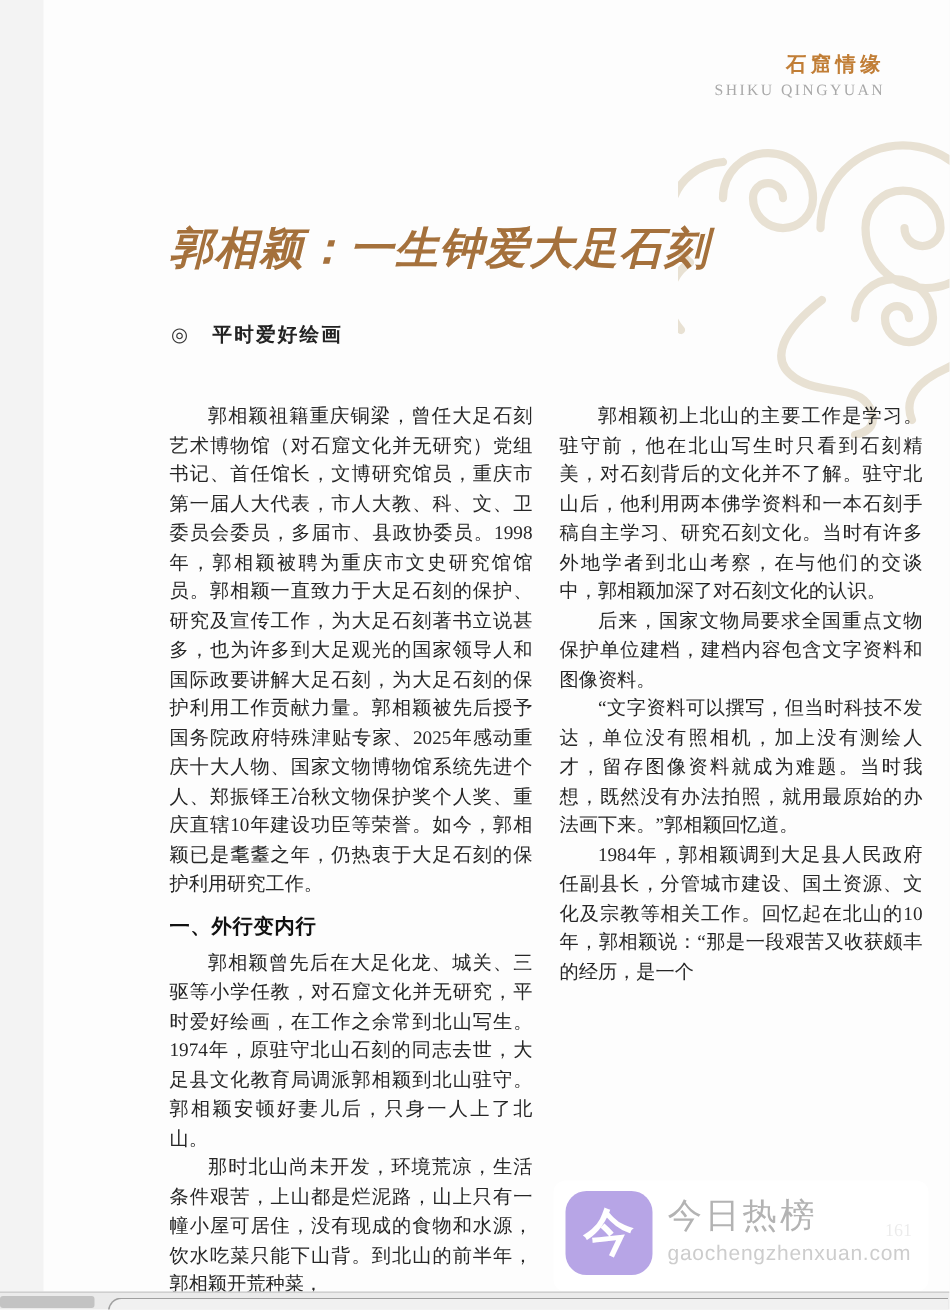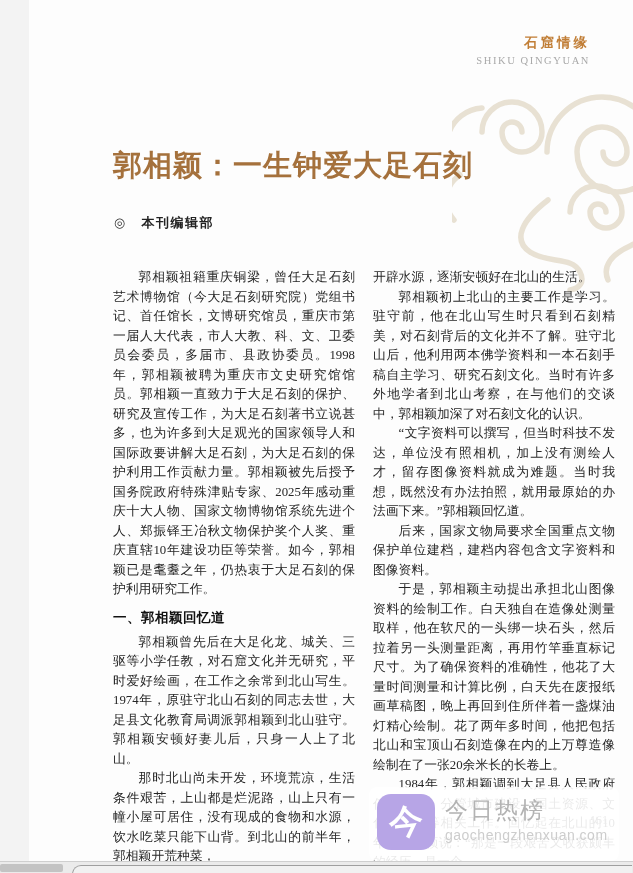--- a/index.html
+++ b/index.html
@@ -22,20 +22,21 @@
     font-family:Liberation Serif, serif;font-size:10.5px;
     color:#a9a9a9;letter-spacing:1.6px;margin-top:3px;
   }
   
   .cloud{position:absolute;left:423px;top:80px;width:210px;height:212px;}
   
   .article-title{
     position:absolute;left:84px;top:146px;width:480px;
     font-size:29px;font-weight:bold;color:#a5713c;letter-spacing:1px;
     font-family:"Liberation Serif",serif;
+    font-style:italic;
   }
   .byline{position:absolute;left:85px;top:214px;font-size:13px;color:#222;}
   .byline .icon{
     display:inline-block;color:#333;font-size:13px;margin-right:13px;
     vertical-align:middle;
   }
   .byline .label{font-weight:bold;letter-spacing:1.5px;vertical-align:middle;}
   
   .col{position:absolute;top:268px;width:242px;}
   .col-left{left:84px;}
@@ -112,36 +113,34 @@
 
       <path d="M96 120 C70 140 60 160 78 172 C96 184 120 176 128 192 C133 202 128 208 118 210"></path>
       <path d="M186 120 C200 140 196 158 178 166 C160 174 150 186 156 200"></path>
     </g>
   </svg>
 
   <div class="article-title">郭相颖：一生钟爱大足石刻</div>
 
   <div class="byline">
     <span class="icon">◎</span>
-    <span class="label">本刊编辑部</span>
+    <span class="label">平时爱好绘画</span>
   </div>
 
   <div class="col col-left">
-    <p class="indent">郭相颖祖籍重庆铜梁，曾任大足石刻艺术博物馆（今大足石刻研究院）党组书记、首任馆长，文博研究馆员，重庆市第一届人大代表，市人大教、科、文、卫委员会委员，多届市、县政协委员。1998年，郭相颖被聘为重庆市文史研究馆馆员。郭相颖一直致力于大足石刻的保护、研究及宣传工作，为大足石刻著书立说甚多，也为许多到大足观光的国家领导人和国际政要讲解大足石刻，为大足石刻的保护利用工作贡献力量。郭相颖被先后授予国务院政府特殊津贴专家、2025年感动重庆十大人物、国家文物博物馆系统先进个人、郑振铎王冶秋文物保护奖个人奖、重庆直辖10年建设功臣等荣誉。如今，郭相颖已是耄耋之年，仍热衷于大足石刻的保护利用研究工作。</p>
-    <h2>一、郭相颖回忆道</h2>
+    <p class="indent">郭相颖祖籍重庆铜梁，曾任大足石刻艺术博物馆（对石窟文化并无研究）党组书记、首任馆长，文博研究馆员，重庆市第一届人大代表，市人大教、科、文、卫委员会委员，多届市、县政协委员。1998年，郭相颖被聘为重庆市文史研究馆馆员。郭相颖一直致力于大足石刻的保护、研究及宣传工作，为大足石刻著书立说甚多，也为许多到大足观光的国家领导人和国际政要讲解大足石刻，为大足石刻的保护利用工作贡献力量。郭相颖被先后授予国务院政府特殊津贴专家、2025年感动重庆十大人物、国家文物博物馆系统先进个人、郑振铎王冶秋文物保护奖个人奖、重庆直辖10年建设功臣等荣誉。如今，郭相颖已是耄耋之年，仍热衷于大足石刻的保护利用研究工作。</p>
+    <h2>一、外行变内行</h2>
     <p class="indent">郭相颖曾先后在大足化龙、城关、三驱等小学任教，对石窟文化并无研究，平时爱好绘画，在工作之余常到北山写生。1974年，原驻守北山石刻的同志去世，大足县文化教育局调派郭相颖到北山驻守。郭相颖安顿好妻儿后，只身一人上了北山。</p>
     <p class="indent">那时北山尚未开发，环境荒凉，生活条件艰苦，上山都是烂泥路，山上只有一幢小屋可居住，没有现成的食物和水源，饮水吃菜只能下山背。到北山的前半年，郭相颖开荒种菜，</p>
   </div>
 
   <div class="col col-right">
-    <p>开辟水源，逐渐安顿好在北山的生活。</p>
     <p class="indent">郭相颖初上北山的主要工作是学习。驻守前，他在北山写生时只看到石刻精美，对石刻背后的文化并不了解。驻守北山后，他利用两本佛学资料和一本石刻手稿自主学习、研究石刻文化。当时有许多外地学者到北山考察，在与他们的交谈中，郭相颖加深了对石刻文化的认识。</p>
+    <p class="indent">后来，国家文物局要求全国重点文物保护单位建档，建档内容包含文字资料和图像资料。</p>
     <p class="indent">“文字资料可以撰写，但当时科技不发达，单位没有照相机，加上没有测绘人才，留存图像资料就成为难题。当时我想，既然没有办法拍照，就用最原始的办法画下来。”郭相颖回忆道。</p>
-    <p class="indent">后来，国家文物局要求全国重点文物保护单位建档，建档内容包含文字资料和图像资料。</p>
-    <p class="indent">于是，郭相颖主动提出承担北山图像资料的绘制工作。白天独自在造像处测量取样，他在软尺的一头绑一块石头，然后拉着另一头测量距离，再用竹竿垂直标记尺寸。为了确保资料的准确性，他花了大量时间测量和计算比例，白天先在废报纸画草稿图，晚上再回到住所伴着一盏煤油灯精心绘制。花了两年多时间，他把包括北山和宝顶山石刻造像在内的上万尊造像绘制在了一张20余米长的长卷上。</p>
     <p class="indent">1984年，郭相颖调到大足县人民政府任副县长，分管城市建设、国土资源、文化及宗教等相关工作。回忆起在北山的10年，郭相颖说：“那是一段艰苦又收获颇丰的经历，是一个</p>
   </div>
 
   <div class="page-number">161</div>
 
   <div class="watermark">
     <div class="wm-logo">
       <span>今</span>
     </div>
     <div class="wm-name">今日热榜</div>

